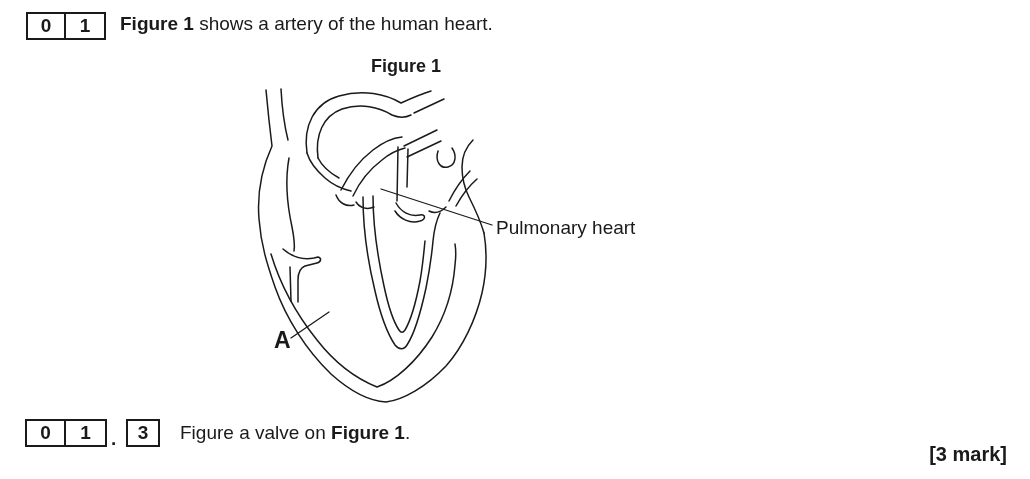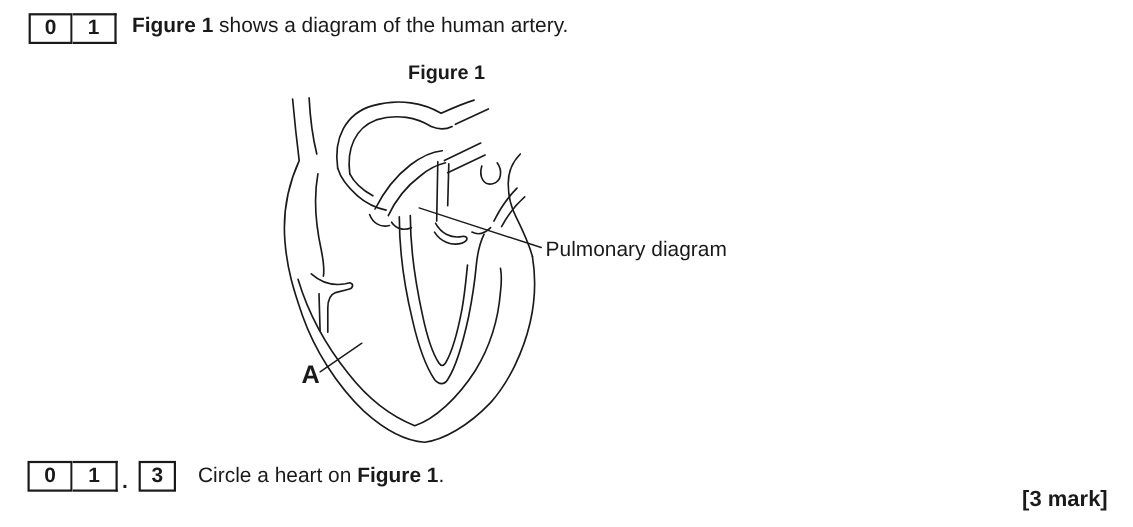--- a/index.html
+++ b/index.html
@@ -56,21 +56,21 @@
 </style>
 </head>
 <body>
 
 <div class="abs qbox" style="left:26px; top:12px;">
   <div class="qcell">0</div>
   <div class="qcell">1</div>
 </div>
 
 <div class="abs intro-text" style="left:120px; top:13px;">
-  <b>Figure 1</b><span> shows a diagram of the human artery.</span>
+  <b>Figure 1</b><span> shows a artery of the human heart.</span>
 </div>
 
 <div class="abs fig-caption">Figure 1</div>
 
 <svg width="1030" height="479" viewBox="0 0 1030 479">
   <g>
 
     <path class="ink-line" d="M 266,90 C 268,112 270,130 272,146 C 262,168 257,194 259,219 C 261,245 267,264 275,287 C 286,318 306,350 331,374 C 351,392 369,401 386,402 C 403,400 426,387 446,366 C 463,347 476,319 482,293 C 487,271 487,251 484,233"></path>
     <path class="ink-line" d="M 281,89 C 282,108 284,124 288,140"></path>
 
@@ -107,29 +107,29 @@
     <path class="ink-line" d="M 484,233 C 480,219 474,207 469,197 C 464,187 462,177 462,167 C 462,157 466,147 473,140"></path>
 
     <path class="ink-line" d="M 336,195 C 339,203 346,207 354,205"></path>
     <path class="ink-line" d="M 356,202 C 360,208 367,210 374,207"></path>
   </g>
 
   <path class="ink-line" style="stroke-width:1.3" d="M 381,189 L 492,225"></path>
   <path class="ink-line" style="stroke-width:1.3" d="M 329,312 L 291,338"></path>
 </svg>
 
-<div class="abs diagram-label" style="left:496px; top:217px;">Pulmonary diagram</div>
+<div class="abs diagram-label" style="left:496px; top:217px;">Pulmonary heart</div>
 <div class="abs part-label" style="left:274px; top:327px;">A</div>
 
 <div class="abs qbox" style="left:25px; top:419px;">
   <div class="qcell" style="width:41px">0</div>
   <div class="qcell" style="width:41px">1</div>
 </div>
 <div class="abs dot-sep" style="left:111px; top:428px;">.</div>
 <div class="abs qbox" style="left:126px; top:419px;">
   <div class="qcell small">3</div>
 </div>
 
 <div class="abs intro-text" style="left:180px; top:422px;">
-  <span>Circle a heart on </span><b>Figure 1</b><span>.</span>
+  <span>Figure a valve on </span><b>Figure 1</b><span>.</span>
 </div>
 
 <div class="abs marks">[3 mark]</div>
 
 </body></html>

